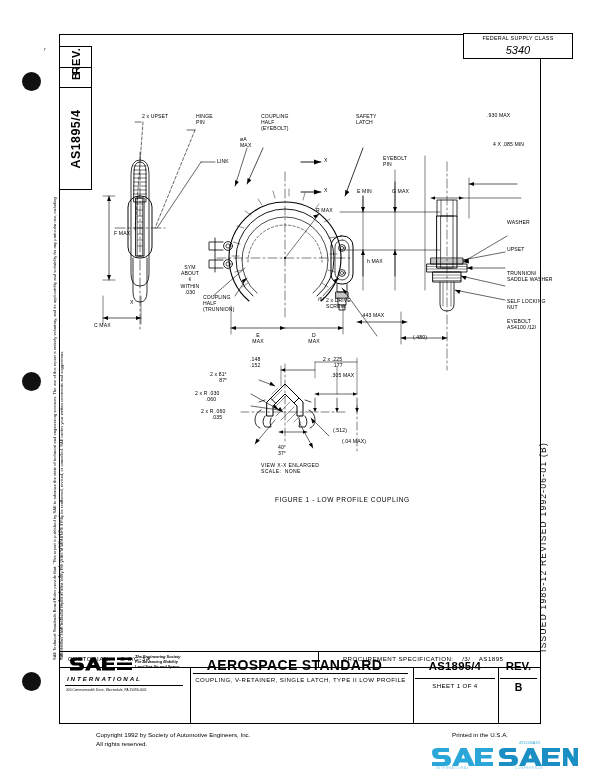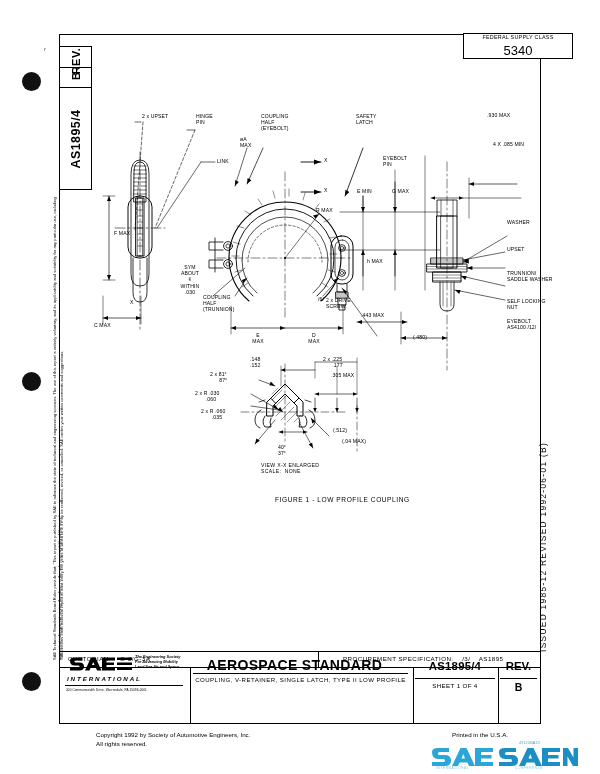--- a/index.html
+++ b/index.html
@@ -14,21 +14,21 @@
   
   #frame{position:absolute;left:59px;top:34px;width:482px;height:690px;
          border:1.6px solid #000;box-sizing:border-box;}
 
   
   #fsc{position:absolute;left:463px;top:33px;width:110px;height:26px;
        border:1.4px solid #000;background:#fff;box-sizing:border-box;
        display:flex;flex-direction:column;align-items:center;justify-content:center;
        line-height:1.05;z-index:6;}
   #fsc .l1{font-size:5.4px;letter-spacing:.25px;}
-  #fsc .l2{font-size:13px;margin-top:3px;}
+  #fsc .l2{font-size:11px;margin-top:3px;font-style:italic;}
 
   
   #idrev{position:absolute;left:59px;top:46px;width:33px;height:42px;
          border:1.6px solid #000;box-sizing:border-box;z-index:5;background:#fff;}
   #idnum{position:absolute;left:59px;top:88px;width:33px;height:102px;
          border:1.6px solid #000;border-top:none;box-sizing:border-box;z-index:5;background:#fff;}
   .vtxt{position:absolute;left:50%;top:50%;transform:translate(-50%,-50%) rotate(-90deg);
         white-space:nowrap;font-weight:bold;}
   #idrev .r1{font-size:11px;letter-spacing:.5px;transform:translate(-50%,-50%) rotate(-90deg) translateX(6px);}
   #idrev .r2{font-size:11px;transform:translate(-50%,-50%) rotate(-90deg) translateX(-9px);}

